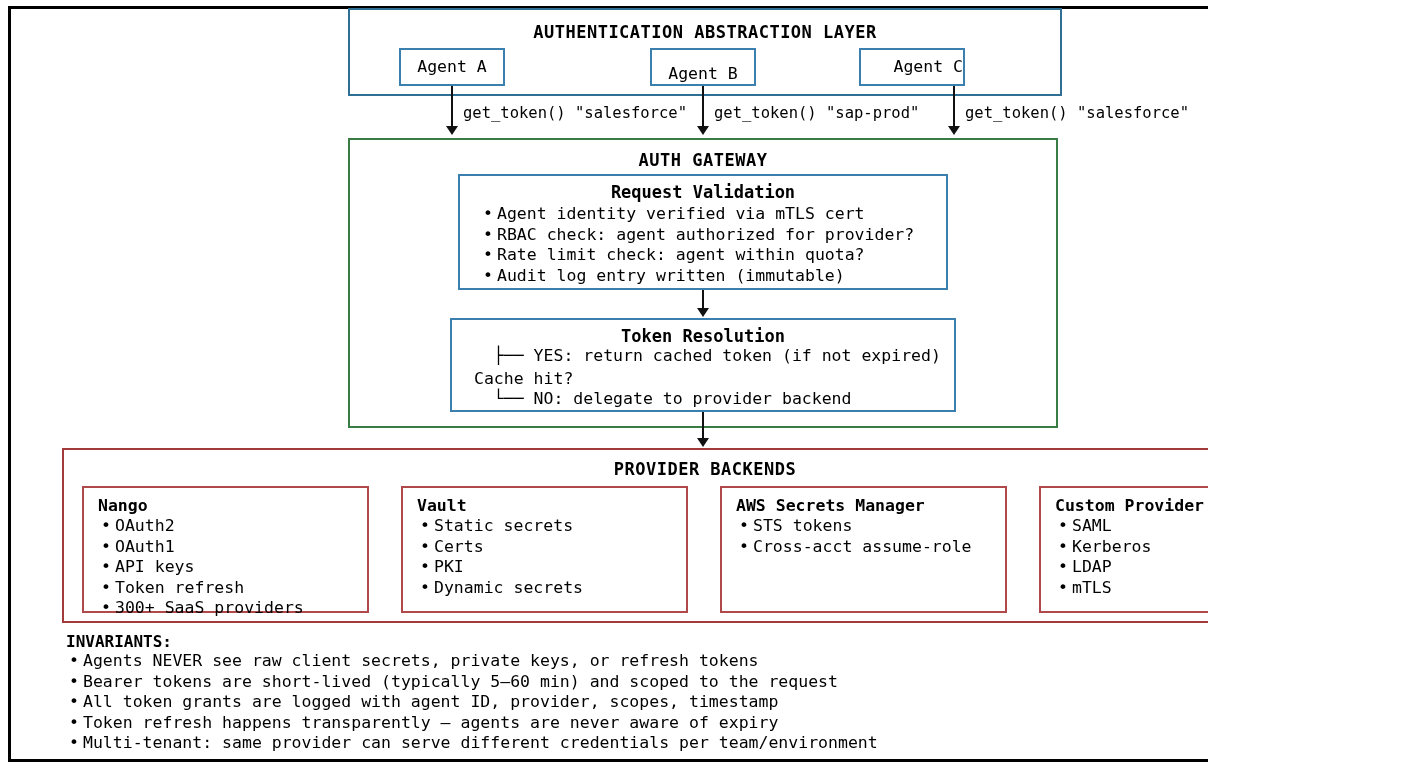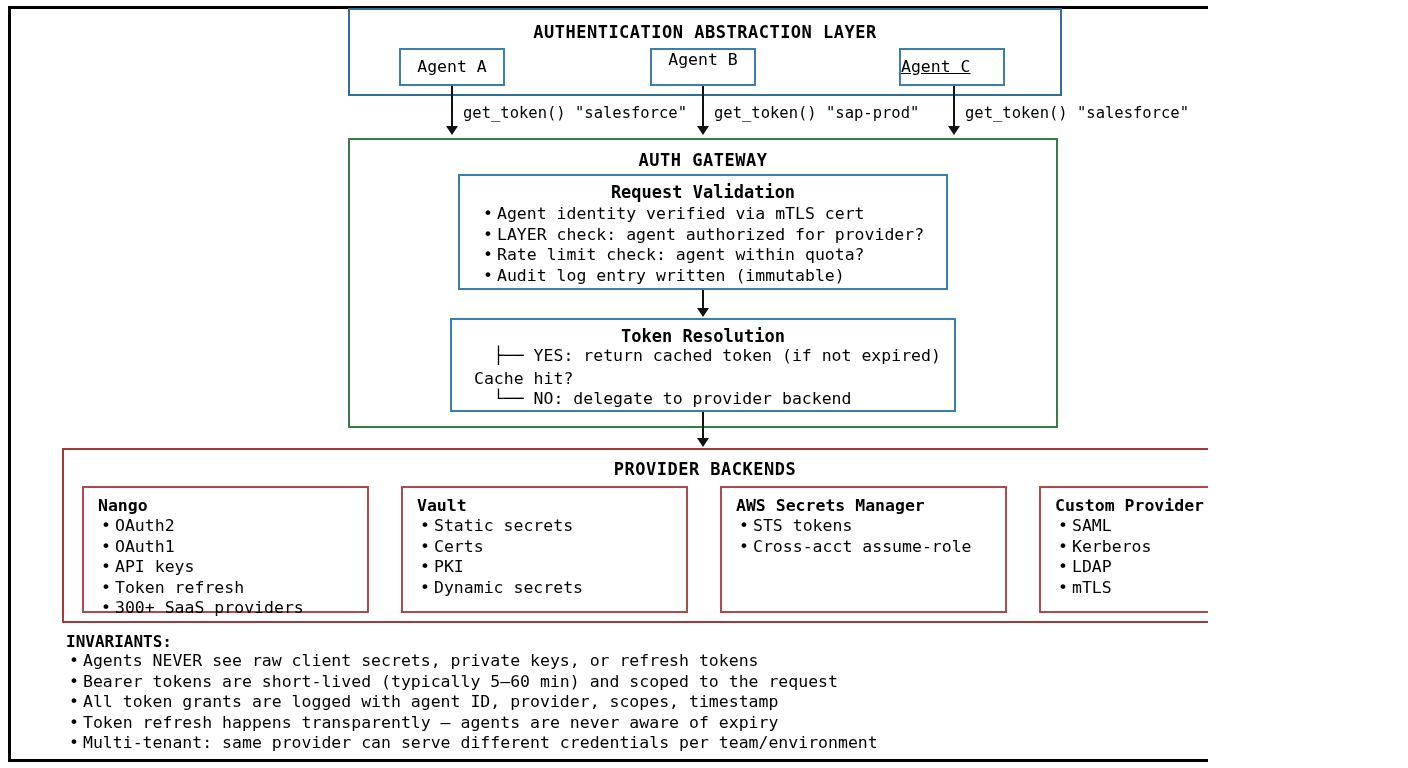--- a/index.html
+++ b/index.html
@@ -135,24 +135,24 @@
 <div id="page">
   <div class="frame"></div>
 
   <div class="abs layer-blue" style="left:348px; top:8px; width:714px; height:88px;">
     <div class="layer-title" style="margin-top:12px;">AUTHENTICATION ABSTRACTION LAYER</div>
   </div>
 
   <div class="abs inner-blue" style="left:399px; top:48px; width:106px; height:38px; display:flex; align-items:center; justify-content:center;">
     <span class="mono-line">Agent A</span>
   </div>
-  <div class="abs inner-blue" style="left:650px; top:48px; width:106px; height:38px; display:flex; align-items:flex-start; justify-content:center;">
+  <div class="abs inner-blue" style="left:650px; top:48px; width:106px; height:38px; display:flex; align-items:flex-end; justify-content:center;">
     <span class="mono-line">Agent B</span>
   </div>
-  <div class="abs inner-blue" style="left:899px; top:48px; width:106px; height:38px; display:flex; align-items:center; justify-content:flex-start;text-decoration:underline;">
+  <div class="abs inner-blue" style="left:859px; top:48px; width:106px; height:38px; display:flex; align-items:center; justify-content:flex-end;">
     <span class="mono-line">Agent C</span>
   </div>
 
   <div class="vline" style="left:451px; top:86px; height:44px;"></div>
   <div class="ahead" style="left:446px; top:126px;"></div>
 
   <div class="vline" style="left:702px; top:86px; height:44px;"></div>
   <div class="ahead" style="left:697px; top:126px;"></div>
 
   <div class="vline" style="left:953px; top:86px; height:44px;"></div>
@@ -163,21 +163,21 @@
   <div class="arrow-label" style="left:965px; top:104px;">get_token() "salesforce"</div>
 
   <div class="abs layer-green" style="left:348px; top:138px; width:710px; height:290px;">
     <div class="layer-title" style="margin-top:10px;">AUTH GATEWAY</div>
   </div>
 
   <div class="abs inner-blue" style="left:458px; top:174px; width:490px; height:116px; padding:6px 0 0 0;">
     <div class="box-title">Request Validation</div>
     <ul class="bul" style="margin-top:2px; padding-left:20px;">
       <li>Agent identity verified via mTLS cert</li>
-      <li>LAYER check: agent authorized for provider?</li>
+      <li>RBAC check: agent authorized for provider?</li>
       <li>Rate limit check: agent within quota?</li>
       <li>Audit log entry written (immutable)</li>
     </ul>
   </div>
 
   <div class="vline" style="left:702px; top:290px; height:22px;"></div>
   <div class="ahead" style="left:697px; top:308px;"></div>
 
   <div class="abs inner-blue" style="left:450px; top:318px; width:506px; height:94px; padding:6px 0 0 0;">
     <div class="box-title">Token Resolution</div>

